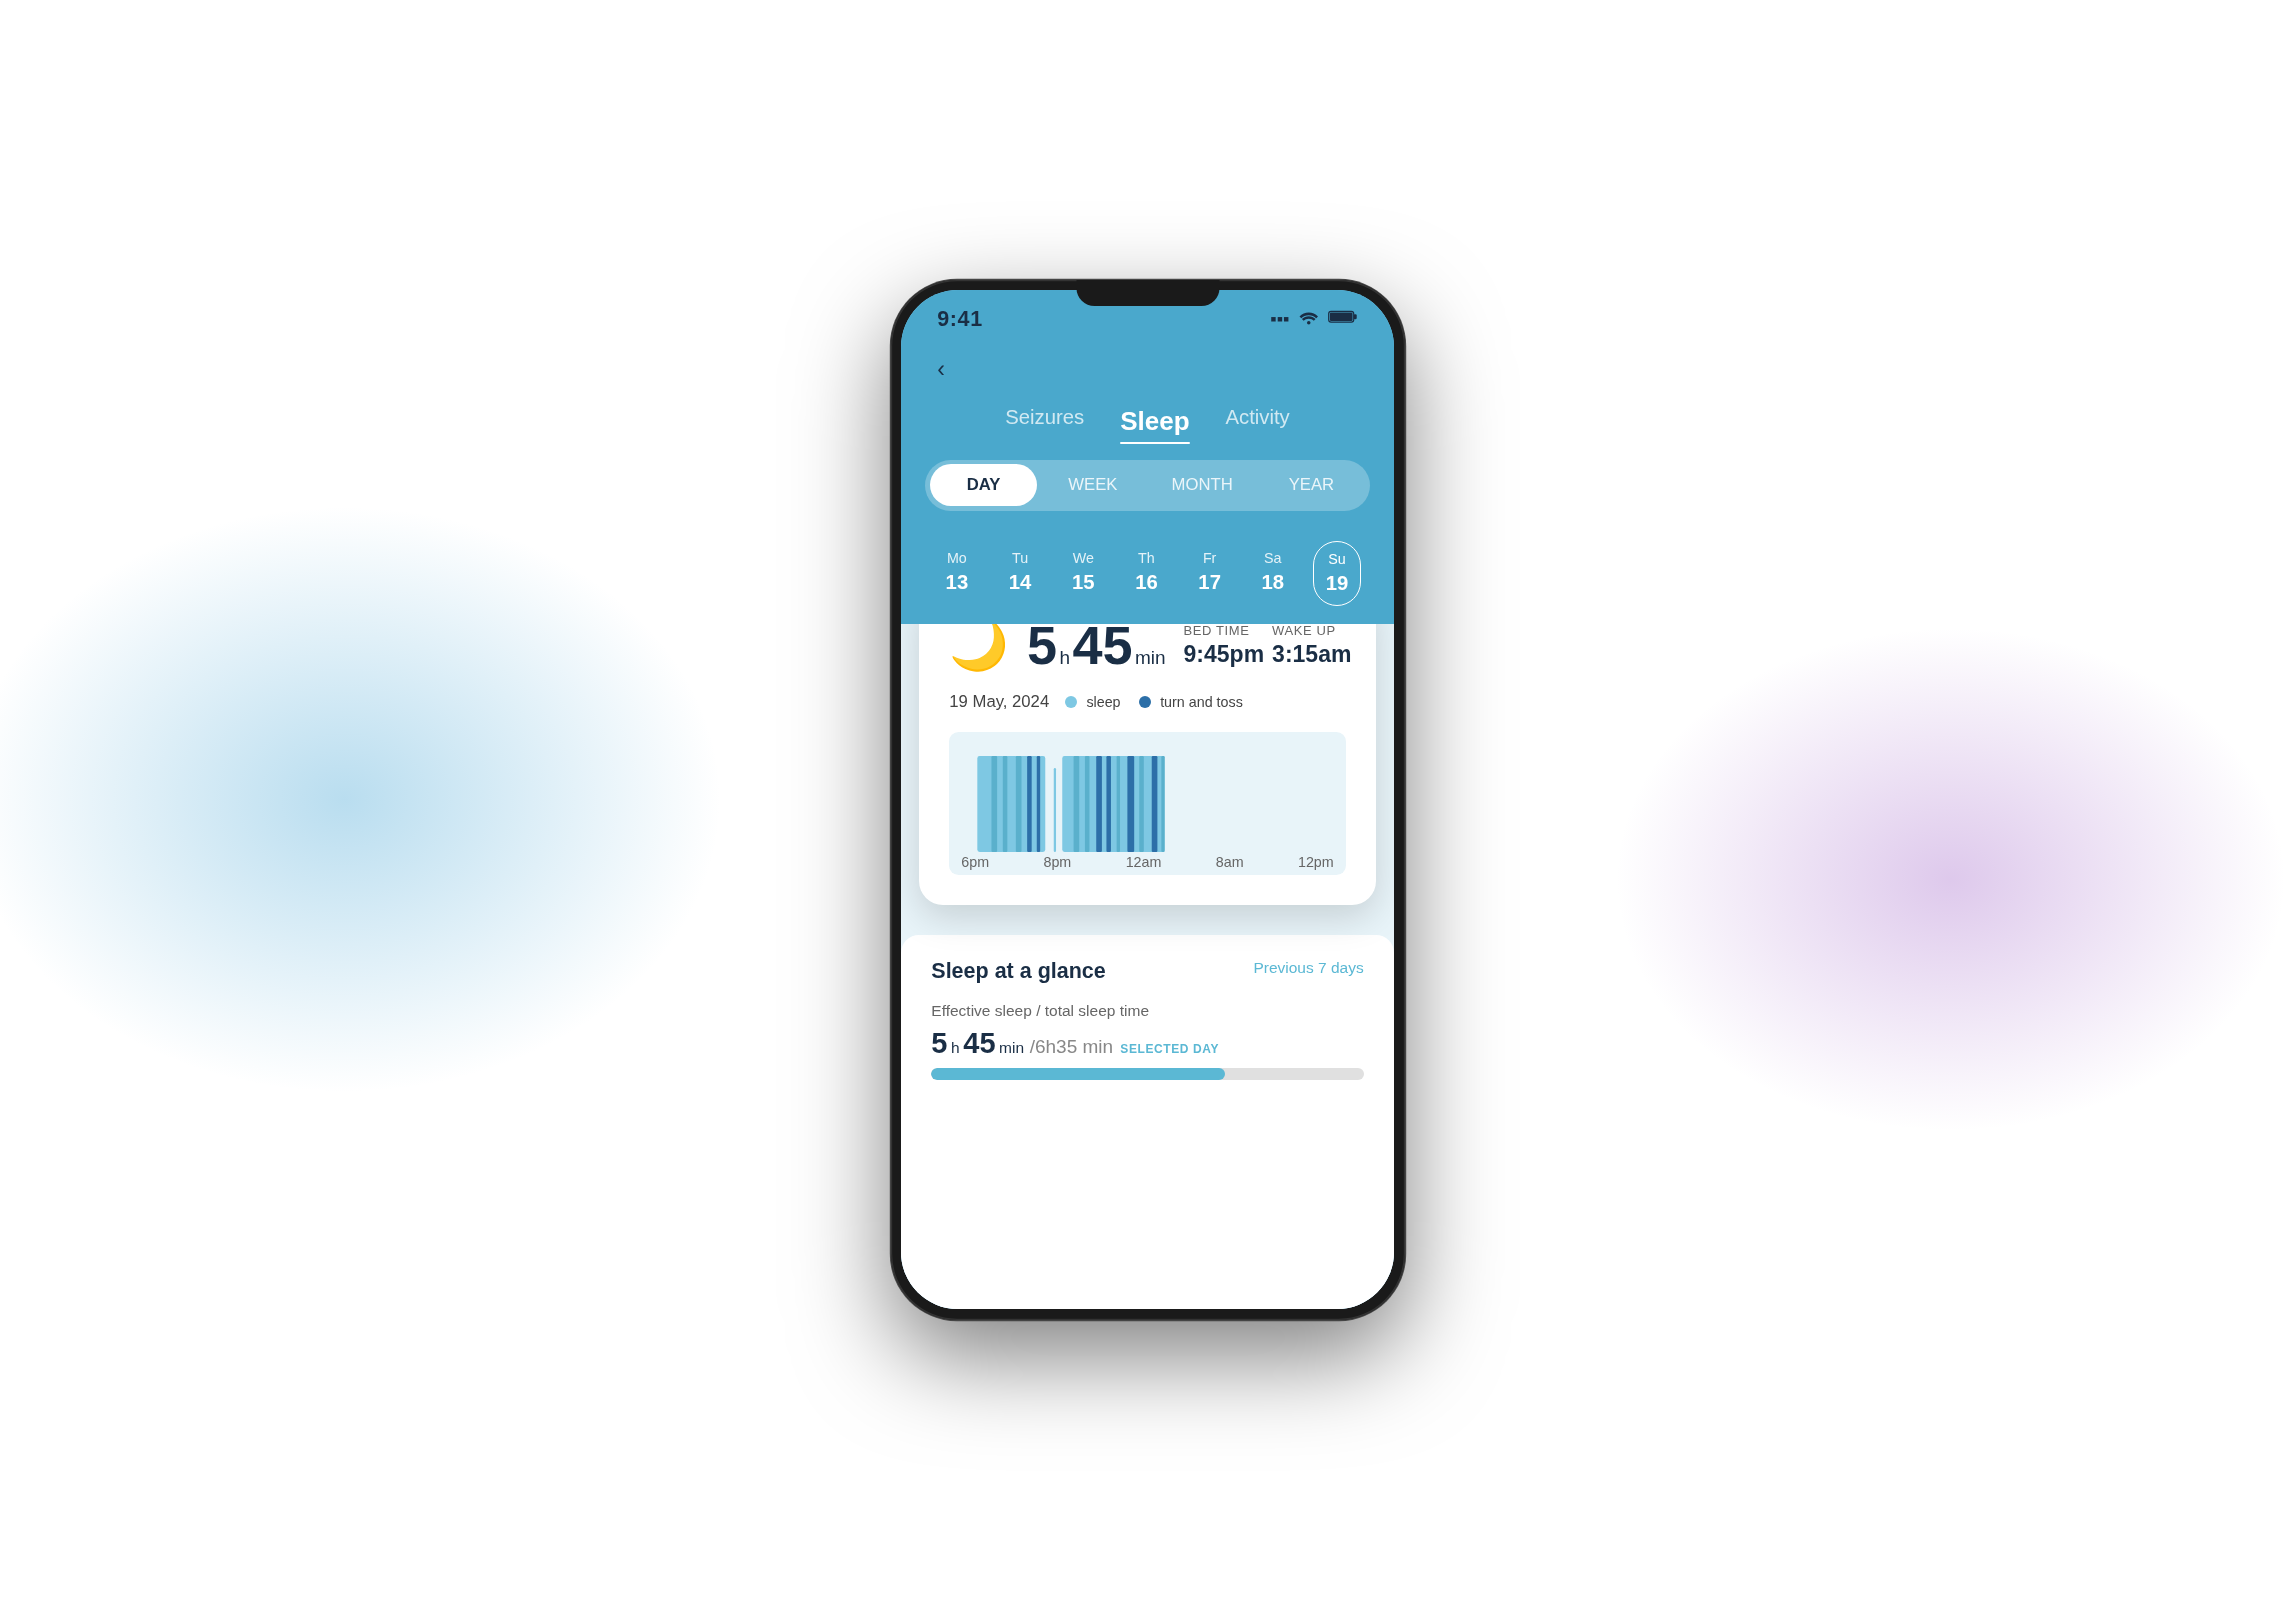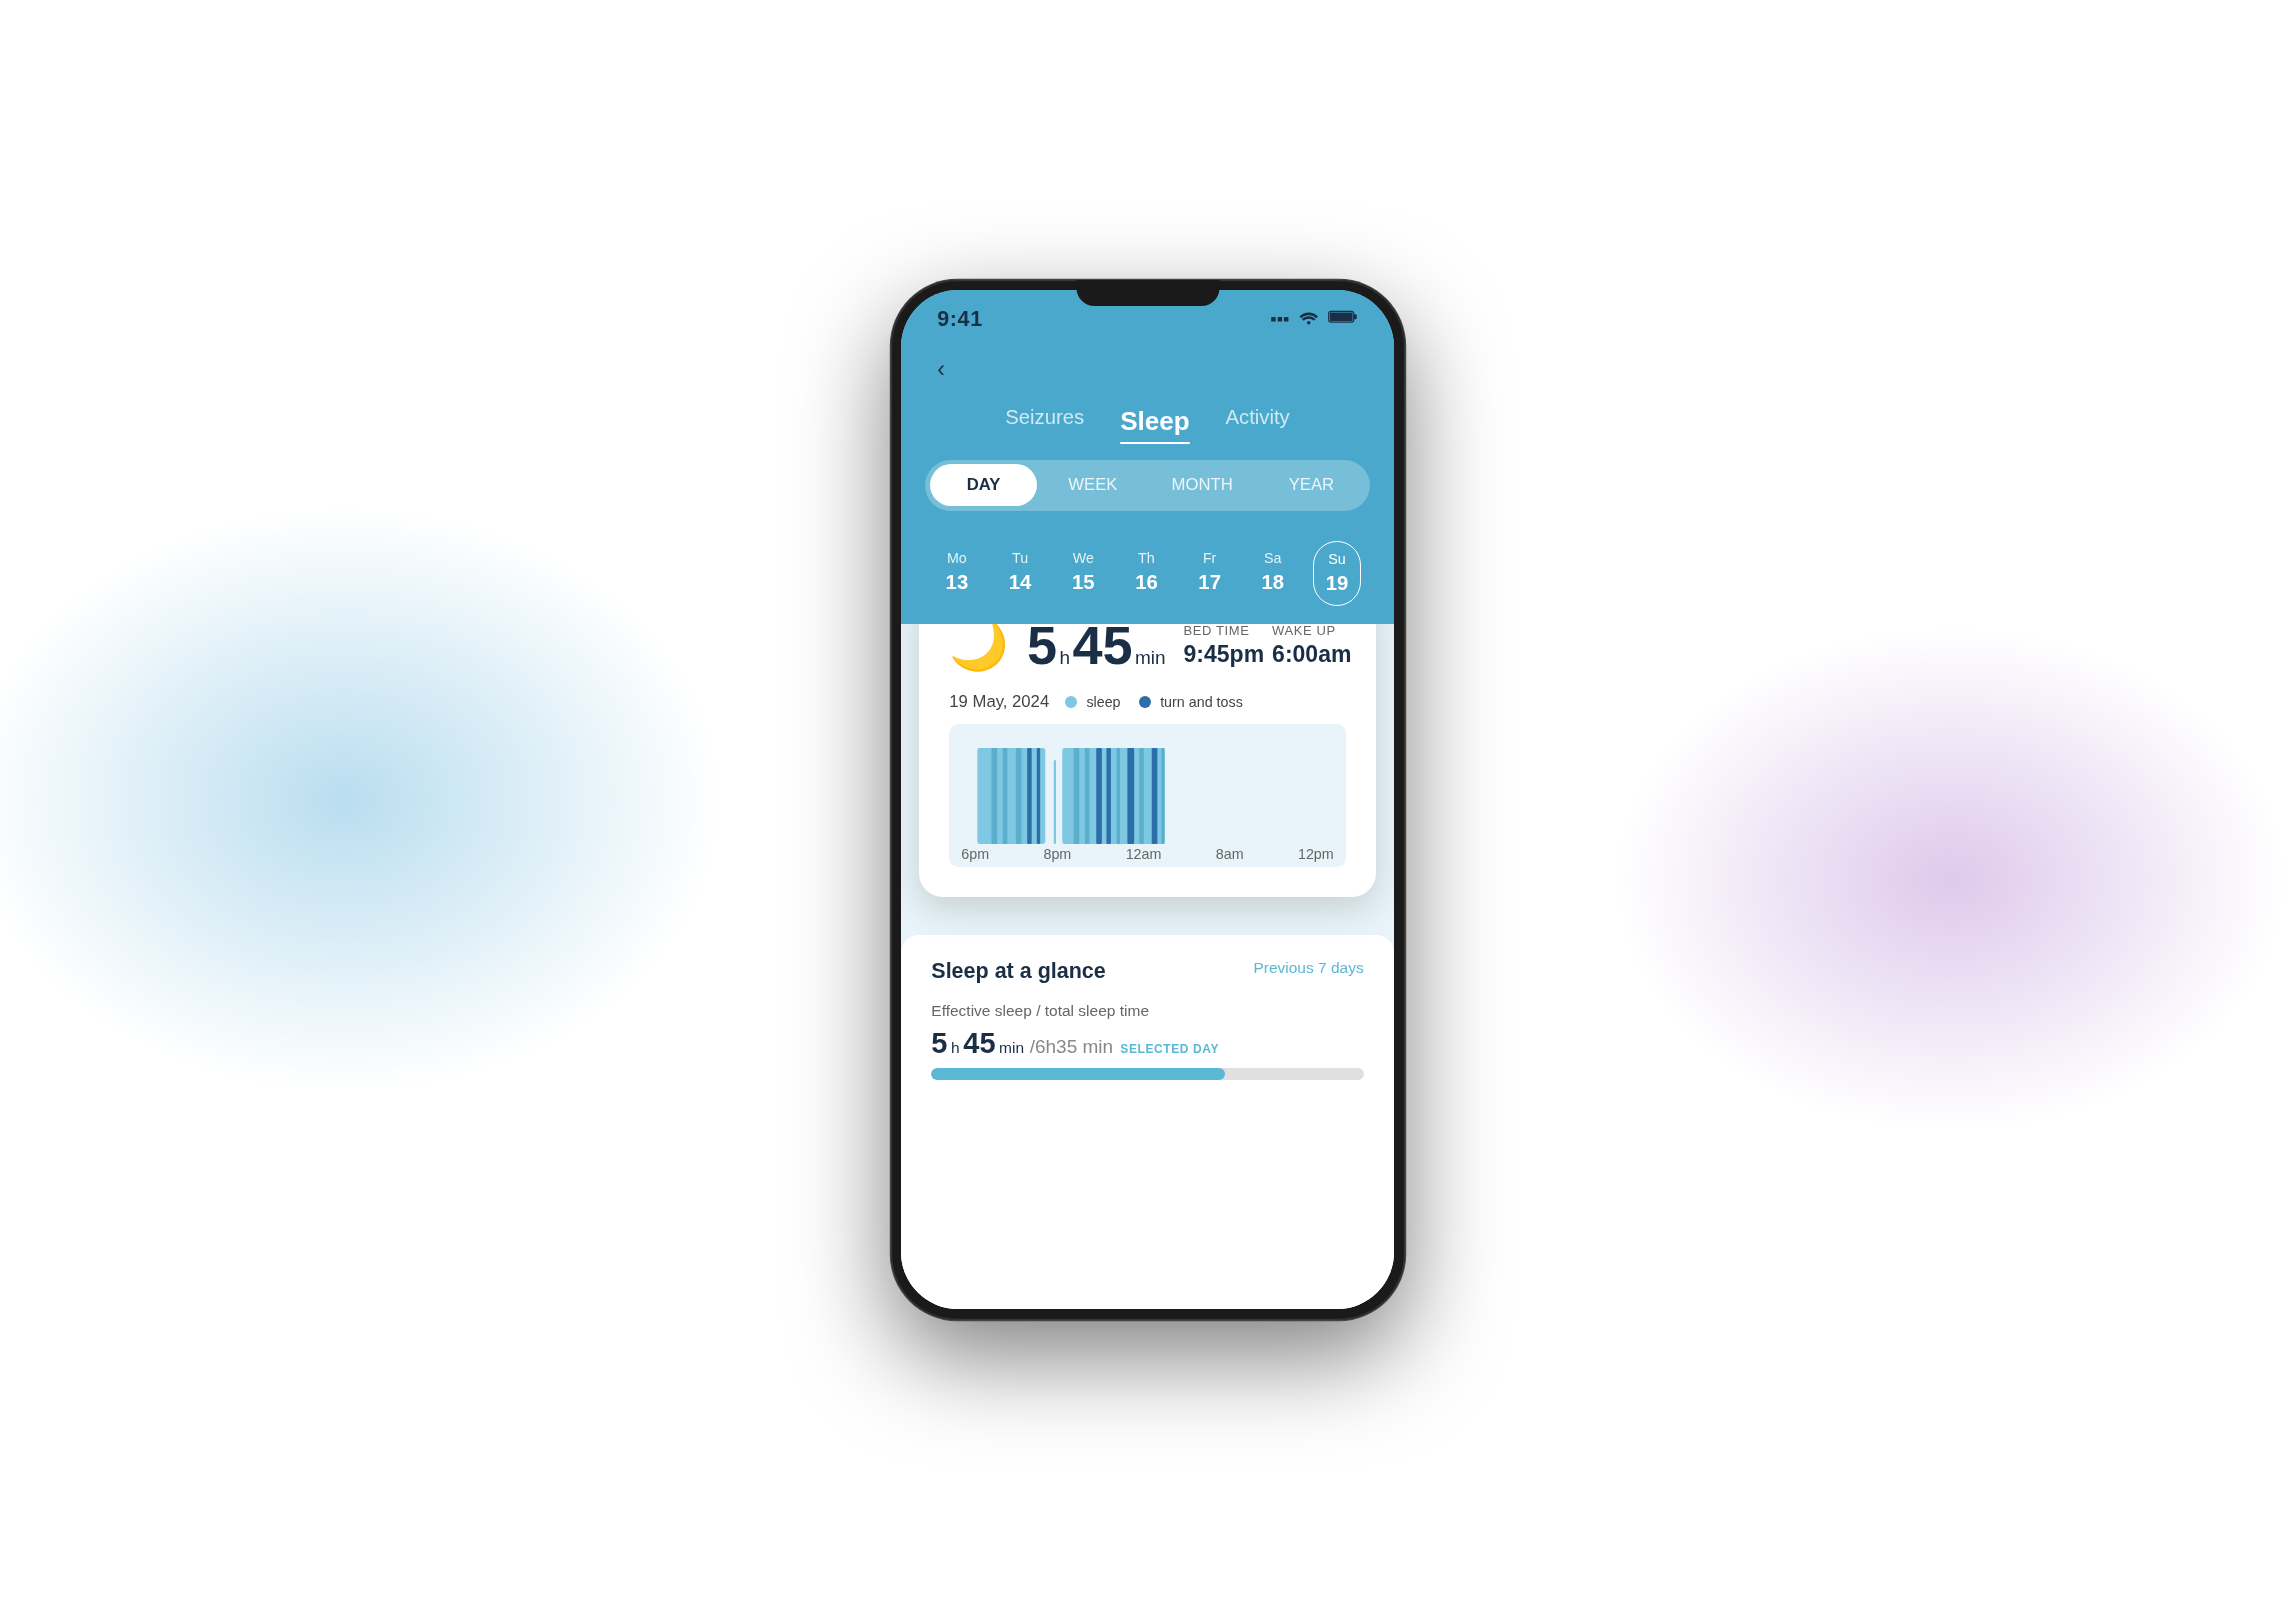--- a/index.html
+++ b/index.html
@@ -282,21 +282,21 @@
     .sleep-time-value {
       font-size: 23px;
       color: #1a2e45;
       font-weight: 600;
     }
 
     .sleep-legend {
       display: flex;
       align-items: center;
       gap: 9.6px;
-      margin-bottom: 12px;
+      margin-bottom: 20px;
       font-size: 16.7px;
       color: #444;
     }
 
     .legend-date {
       font-weight: 400;
       margin-right: 6px;
     }
 
     .legend-dot {
@@ -533,21 +533,21 @@
               <span class="duration-num">45</span>
               <span class="duration-unit">min</span>
             </div>
             <div class="sleep-times">
               <div class="sleep-time-item">
                 <span class="sleep-time-label">BED TIME</span>
                 <span class="sleep-time-value">9:45pm</span>
               </div>
               <div class="sleep-time-item">
                 <span class="sleep-time-label">WAKE UP</span>
-                <span class="sleep-time-value">6:00am</span>
+                <span class="sleep-time-value">3:15am</span>
               </div>
             </div>
           </div>
 
           <div class="sleep-legend">
             <span class="legend-date">19 May, 2024</span>
             <span class="legend-dot sleep"></span>
             <span class="legend-label">sleep</span>
             <span class="legend-dot toss"></span>
             <span class="legend-label">turn and toss</span>

